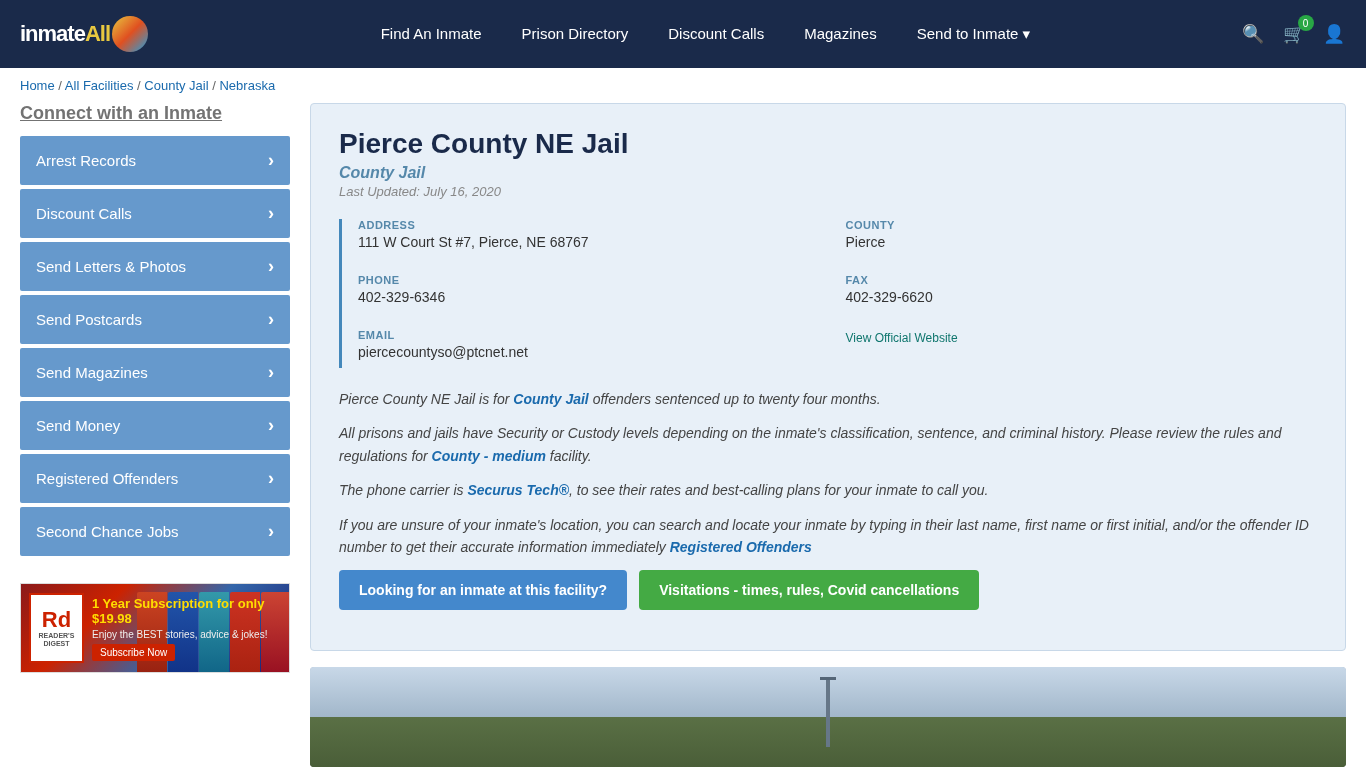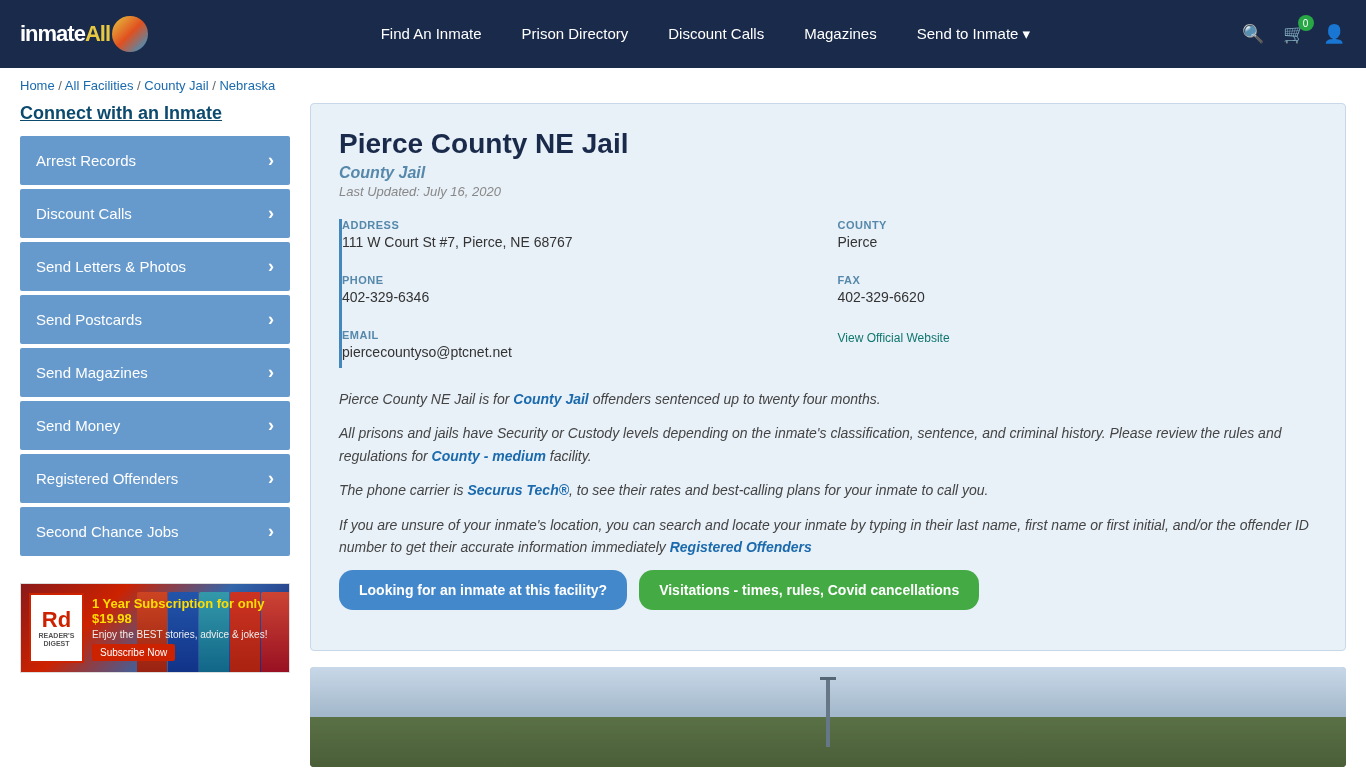--- a/index.html
+++ b/index.html
@@ -94,21 +94,21 @@
     
     .sidebar {
       width: 270px;
       flex-shrink: 0;
     }
     .sidebar-title {
       font-size: 18px;
       font-weight: bold;
       text-decoration: underline;
       margin-bottom: 12px;
-      color: #0c4a6e;
+      color: #737373;
     }
     .sidebar-item {
       display: flex;
       align-items: center;
       justify-content: space-between;
       background: #6699cc;
       color: white;
       padding: 14px 16px;
       margin-bottom: 4px;
       cursor: pointer;
@@ -203,21 +203,21 @@
       font-size: 13px;
       color: #888;
       font-style: italic;
       margin-bottom: 20px;
     }
     .facility-details {
       display: grid;
       grid-template-columns: 1fr 1fr;
       gap: 16px;
       border-left: 3px solid #4488bb;
-      padding-left: 0;
+      padding-left: 16px;
       margin-bottom: 20px;
     }
     .detail-group { margin-bottom: 8px; }
     .detail-label {
       font-size: 11px;
       font-weight: bold;
       color: #5588aa;
       text-transform: uppercase;
       letter-spacing: 0.5px;
       margin-bottom: 3px;
@@ -248,21 +248,21 @@
     }
 
     .action-buttons {
       display: flex;
       gap: 12px;
       margin-bottom: 16px;
     }
     .action-btn {
       padding: 12px 20px;
       border: none;
-      border-radius: 14px;
+      border-radius: 4px;
       font-size: 14px;
       font-weight: 600;
       cursor: pointer;
       color: white;
     }
     .btn-blue { background: #4488cc; }
     .btn-green { background: #44aa44; }
 
     .facility-image {
       width: 100%;

